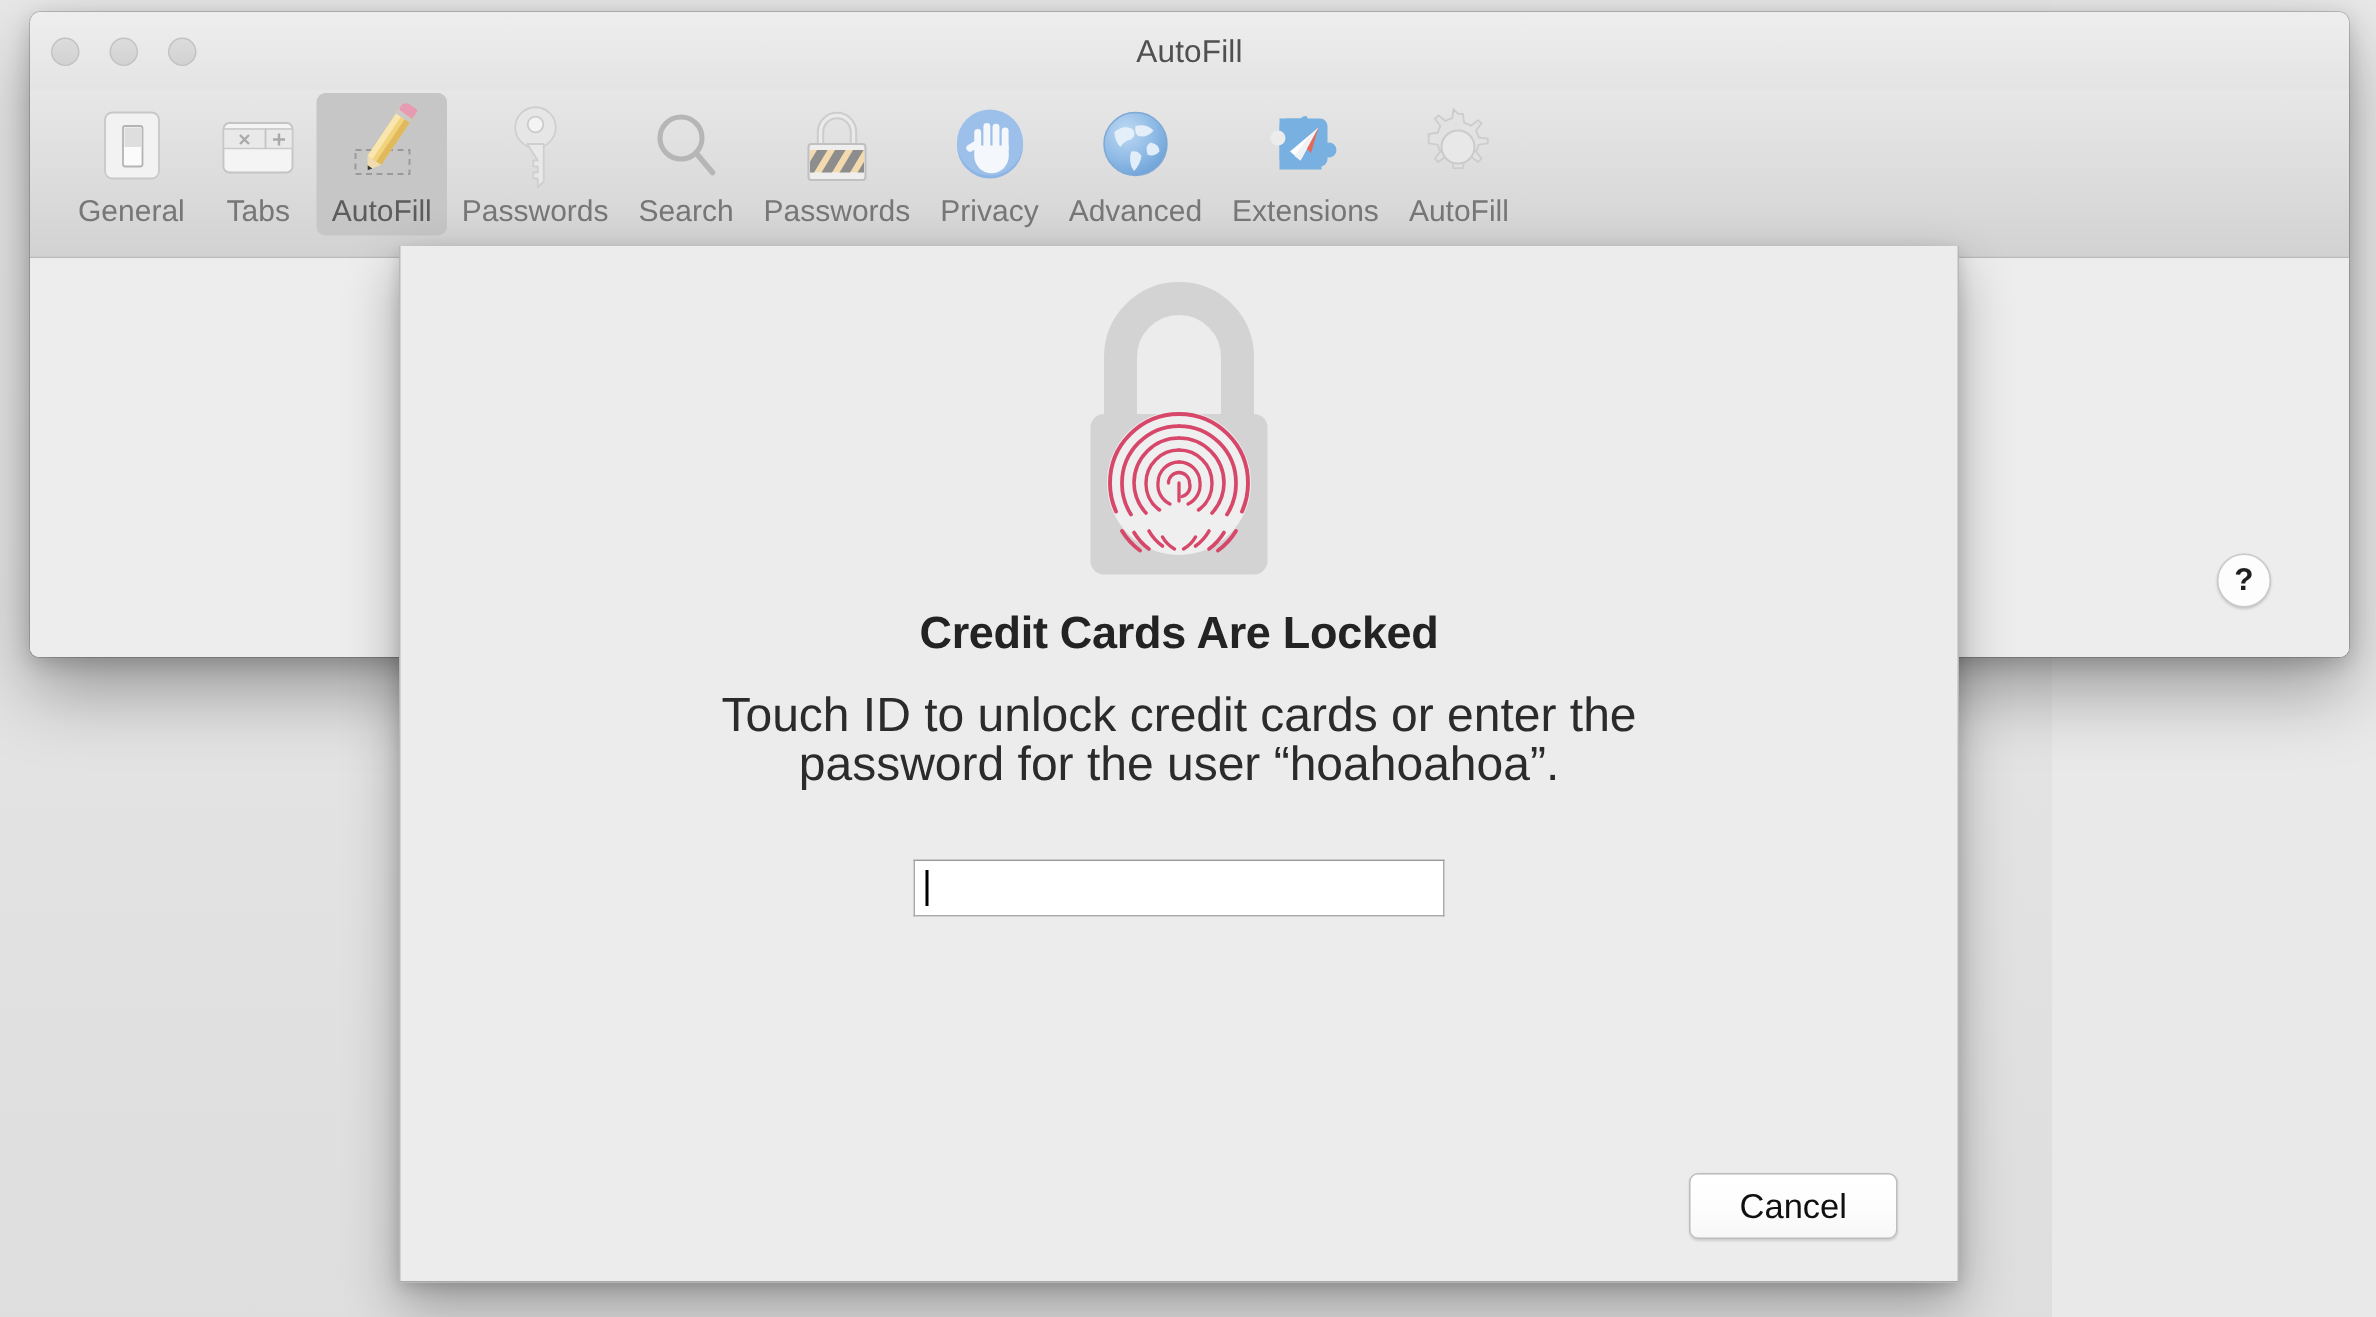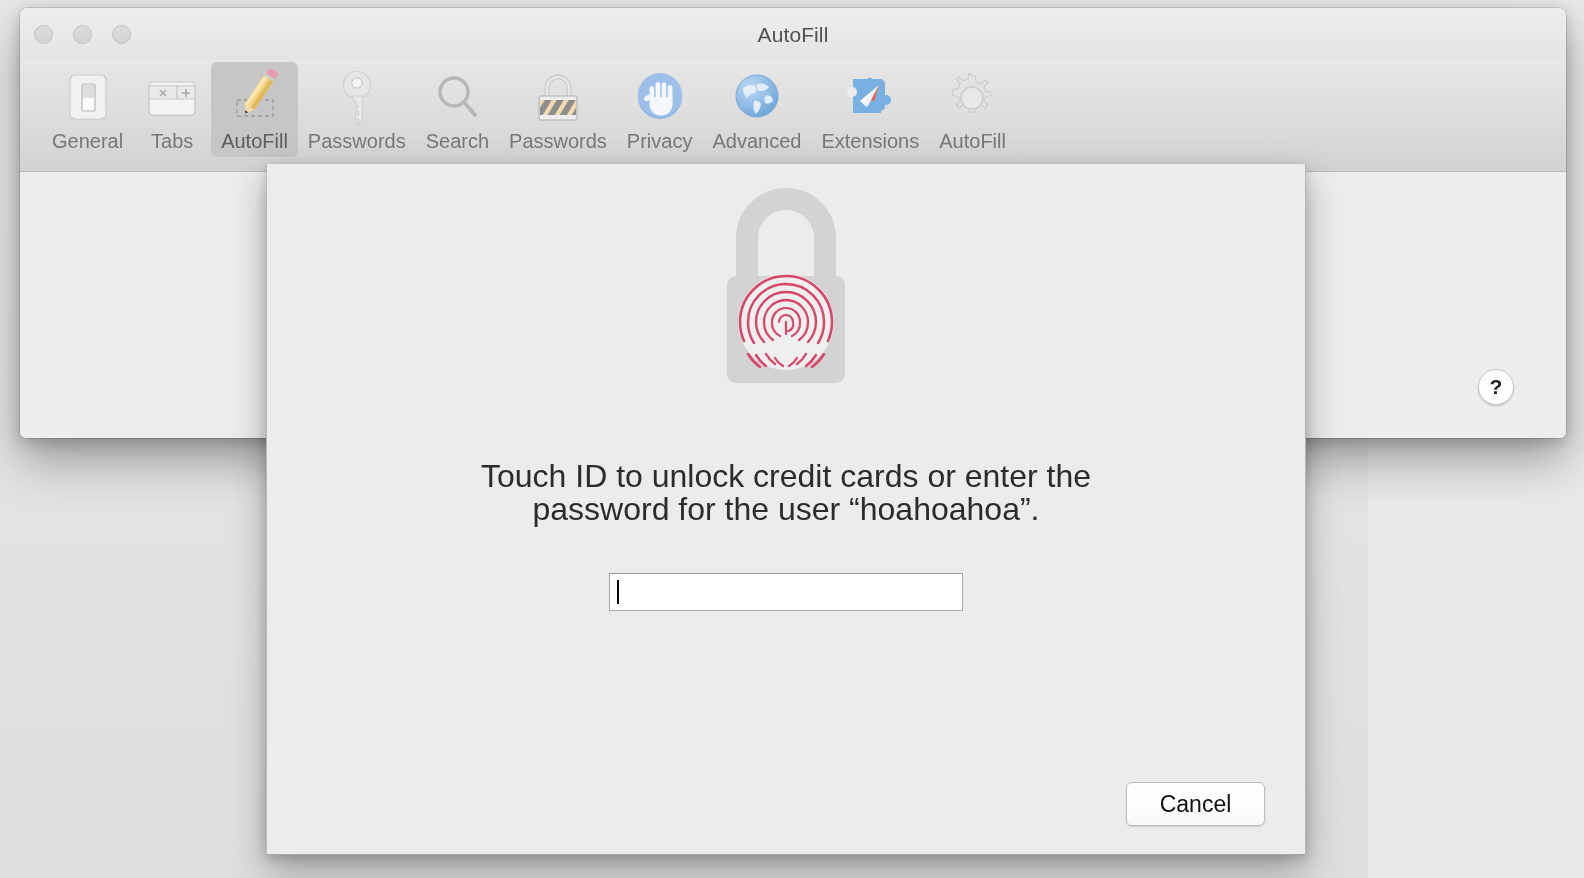--- a/index.html
+++ b/index.html
@@ -455,20 +455,21 @@
             <path d="M0 -7 a7 7 0 0 1 7 7 a7 7 0 0 1 -5 9"></path>
             <path d="M0 -7 a7 7 0 0 0 -7 7"></path>
           </g>
           <g stroke-width="2.2">
             <path d="M0 0 v12"></path>
           </g>
         </g>
       </svg>
     </div>
 
+    <div id="sheet-title">Credit Cards Are Locked</div>
 
     <div id="sheet-message">Touch ID to unlock credit cards or enter the password for the user “hoahoahoa”.</div>
 
     <div id="password-row">
       <div id="password-field">
         <span id="caret"></span>
         <span></span>
       </div>
     </div>
 

